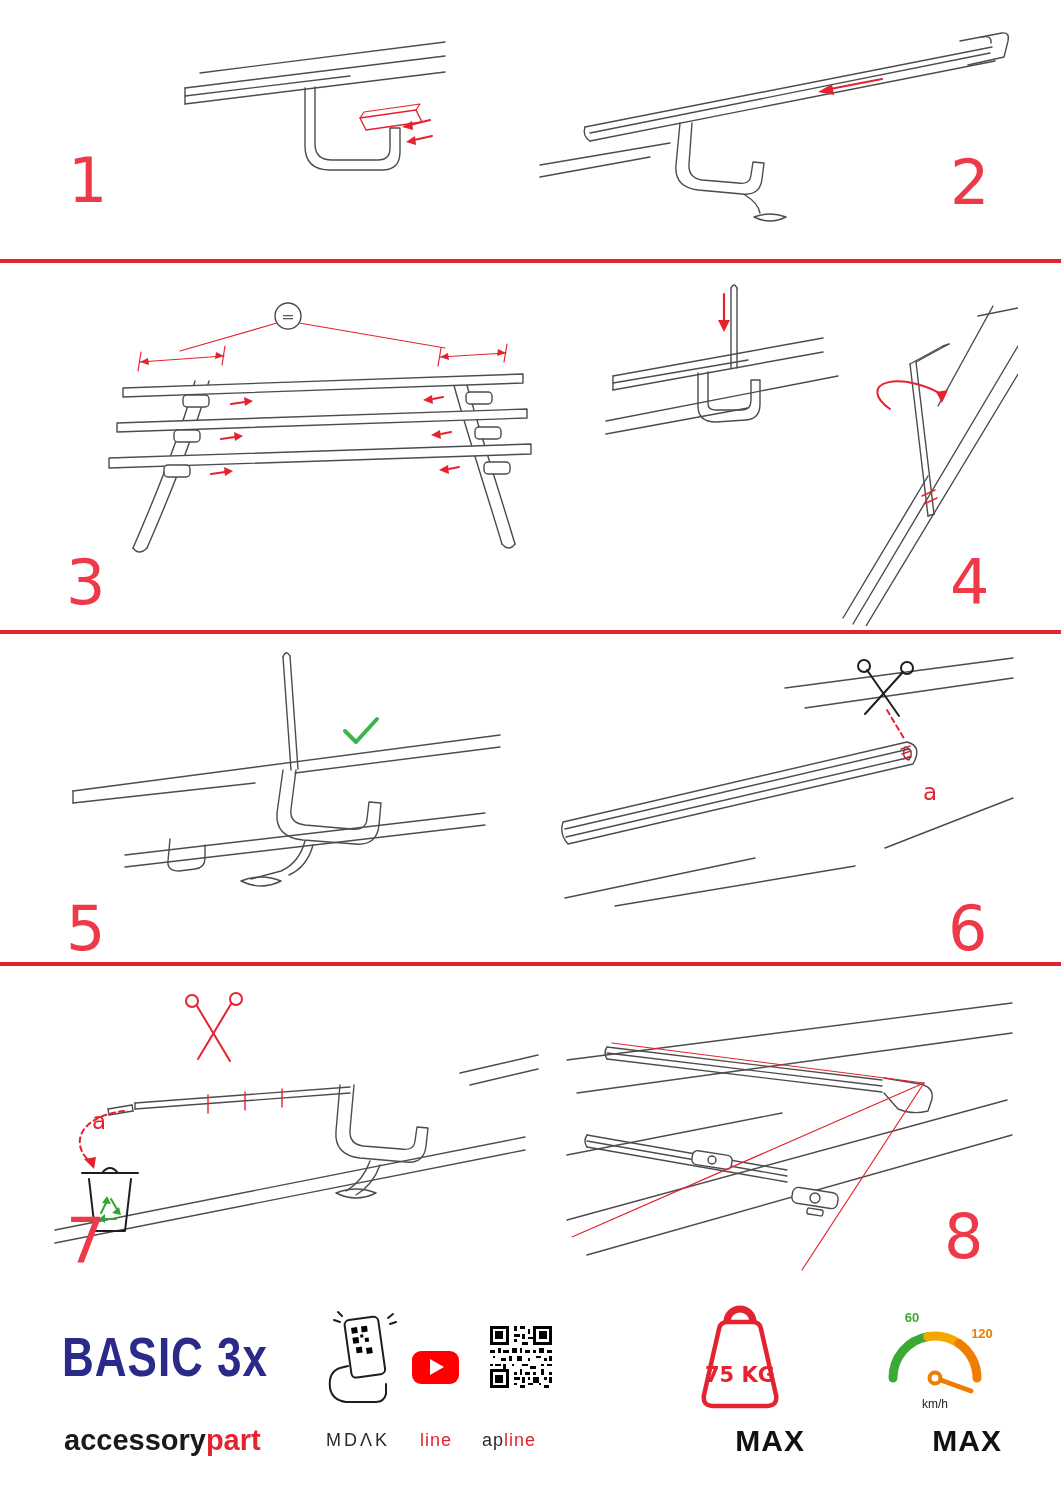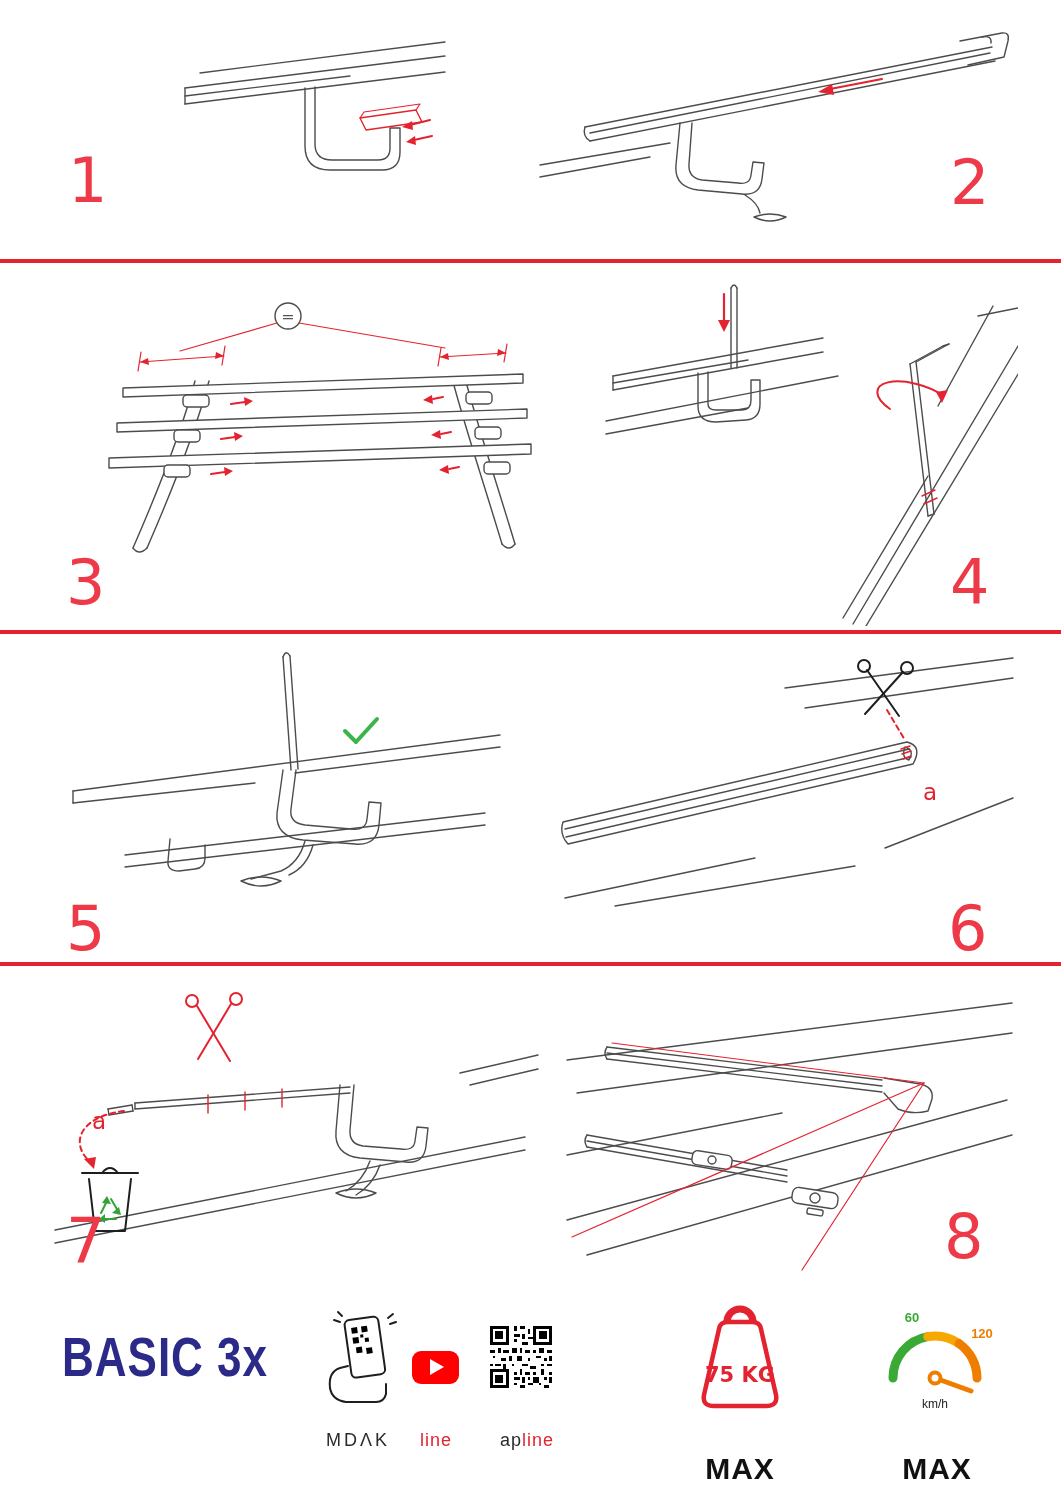--- a/index.html
+++ b/index.html
@@ -42,22 +42,22 @@
   .brand-sub .r, .apline .r { color:#e42330; }
   .logo-label { position:absolute; top:1430px; font-size:18px; color:#2b2b2b;
                 letter-spacing:3px; text-align:center; font-weight:500; }
   .ipqi { color:#e42330 !important; letter-spacing:1px; }
   .yt { position:absolute; left:412px; top:1351px; width:47px; height:33px;
         background:#ff0000; border-radius:9px; }
   .yt-tri { position:absolute; left:18px; top:8px; width:0; height:0;
             border-left:14px solid #fff; border-top:8.5px solid transparent; border-bottom:8.5px solid transparent; }
   .qr { position:absolute; }
   .qr rect, .qr path { stroke:none; }
-  .max-label { position:absolute; top:1424px; width:130px; text-align:center;
-               font-size:30px; font-weight:600; color:#111; letter-spacing:1px;margin-top:28px; }
+  .max-label { position:absolute; top:1424px; width:130px; text-align:right;
+               font-size:30px; font-weight:600; color:#111; letter-spacing:1px; }
   .g-green  { stroke:#3aaa35 !important; stroke-width:9 !important; }
   .g-amber  { stroke:#f6a800 !important; stroke-width:9 !important; }
   .g-orange { stroke:#ef7d00 !important; stroke-width:9 !important; }
   .needle { stroke:#ef7d00 !important; stroke-width:5 !important; }
   .hub    { stroke:#ef7d00 !important; stroke-width:4 !important; fill:#fff !important; }
   .ring   { stroke:#e42330 !important; stroke-width:7 !important; }
   .wbody  { stroke:#e42330 !important; stroke-width:4.5 !important; fill:#fff !important; }
   .t-green  { fill:#3aaa35; font-size:13px; font-weight:bold; text-anchor:middle; }
   .t-orange { fill:#ef7d00; font-size:13px; font-weight:bold; text-anchor:middle; }
   .t-kmh    { fill:#222; font-size:12px; text-anchor:middle; }
@@ -333,20 +333,21 @@
     </g>
     <g>
       <line class="red thin" x1="60" y1="58" x2="372" y2="98"></line>
       <line class="red thin" x1="372" y1="98" x2="20" y2="252"></line>
       <line class="red thin" x1="372" y1="98" x2="250" y2="285"></line>
     </g>
   </svg>
   <div class="stepnum" style="left:944px;top:1206px">8</div>
 
   <div class="brand-title">BASIC 3x</div>
+  <div class="brand-sub"><span>accessory</span><span class="r">part</span></div>
 
   <svg class="art" style="left:318px;top:1310px" width="85" height="95" viewBox="0 0 85 95">
     <g transform="rotate(-8 48 38)">
       <rect class="blk w2" x="30" y="8" width="34" height="58" rx="5"></rect>
       <rect class="qrm" x="36" y="16" width="6" height="6"></rect>
       <rect class="qrm" x="46" y="16" width="6" height="6"></rect>
       <rect class="qrm" x="36" y="26" width="6" height="6"></rect>
       <rect class="qrm" x="48" y="28" width="4" height="4"></rect>
       <rect class="qrm" x="44" y="24" width="3" height="3"></rect>
       <rect class="qrm" x="38" y="36" width="6" height="6"></rect>
@@ -371,21 +372,21 @@
       <rect fill="#fff" x="1" y="1" width="5" height="5"></rect>
       <rect fill="#000" x="2" y="2" width="3" height="3"></rect>
     <rect fill="#000" x="16" y="0" width="7" height="7"></rect>
       <rect fill="#fff" x="17" y="1" width="5" height="5"></rect>
       <rect fill="#000" x="18" y="2" width="3" height="3"></rect>
     <rect fill="#000" x="0" y="16" width="7" height="7"></rect>
       <rect fill="#fff" x="1" y="17" width="5" height="5"></rect>
       <rect fill="#000" x="2" y="18" width="3" height="3"></rect>
     <path fill="#000" d="M9 0h1v2h-1zM11 0h2v1h-2zM14 1h1v2h-1zM9 3h2v1h-2zM12 3h1v2h-1zM14 4h2v1h-2zM9 5h1v1h-1zM12 6h2v1h-2zM0 9h2v1H0zM3 8h1v2H3zM5 9h2v1H5zM8 8h2v2H8zM11 8h1v2h-1zM13 9h2v1h-2zM16 9h1v1h-1zM18 8h2v2h-2zM21 9h2v1h-2zM1 11h1v1H1zM4 12h2v1H4zM7 11h1v2H7zM10 11h2v2h-2zM14 12h1v1h-1zM17 11h2v1h-2zM20 12h1v1h-1zM22 11h1v2h-1zM0 14h1v1H0zM2 14h2v1H2zM5 14h1v2H5zM8 14h1v1H8zM12 14h2v1h-2zM15 15h2v1h-2zM19 14h1v1h-1zM21 14h2v1h-2zM9 17h1v1H9zM11 16h1v2h-1zM13 17h2v1h-2zM16 17h1v1h-1zM19 16h1v2h-1zM22 17h1v1h-1zM9 19h2v1H9zM12 19h1v2h-1zM14 19h1v1h-1zM16 19h2v2h-2zM20 19h1v1h-1zM22 19h1v2h-1zM9 21h1v1H9zM11 22h2v1h-2zM14 21h2v1h-2zM18 21h1v1h-1zM20 22h2v1h-2z"></path>
   </svg>
-  <div class="logo-label apline" style="left:482px;width:90px;letter-spacing:1px"><span>ap</span><span class="r">line</span></div>
+  <div class="logo-label apline" style="left:464px;width:90px;letter-spacing:1px"><span>ap</span><span class="r">line</span></div>
 
   <svg class="art" style="left:675px;top:1298px" width="130" height="118" viewBox="0 0 130 118">
     <circle class="ring" cx="65" cy="24" r="13"></circle>
     <path class="wbody" d="M44,31 Q45,24 53,24 L77,24 Q85,24 86,31 L101,97 Q103,108 91,108 L39,108 Q27,108 29,97 Z"></path>
     <text class="wtxt" x="65" y="84">75 KG</text>
   </svg>
   <div class="max-label" style="left:675px">MAX</div>
 
   <svg class="art" style="left:872px;top:1298px" width="130" height="118" viewBox="0 0 130 118">
     <path class="g-green" d="M21,80 A42,42 0 0 1 55.7,38.6"></path>

